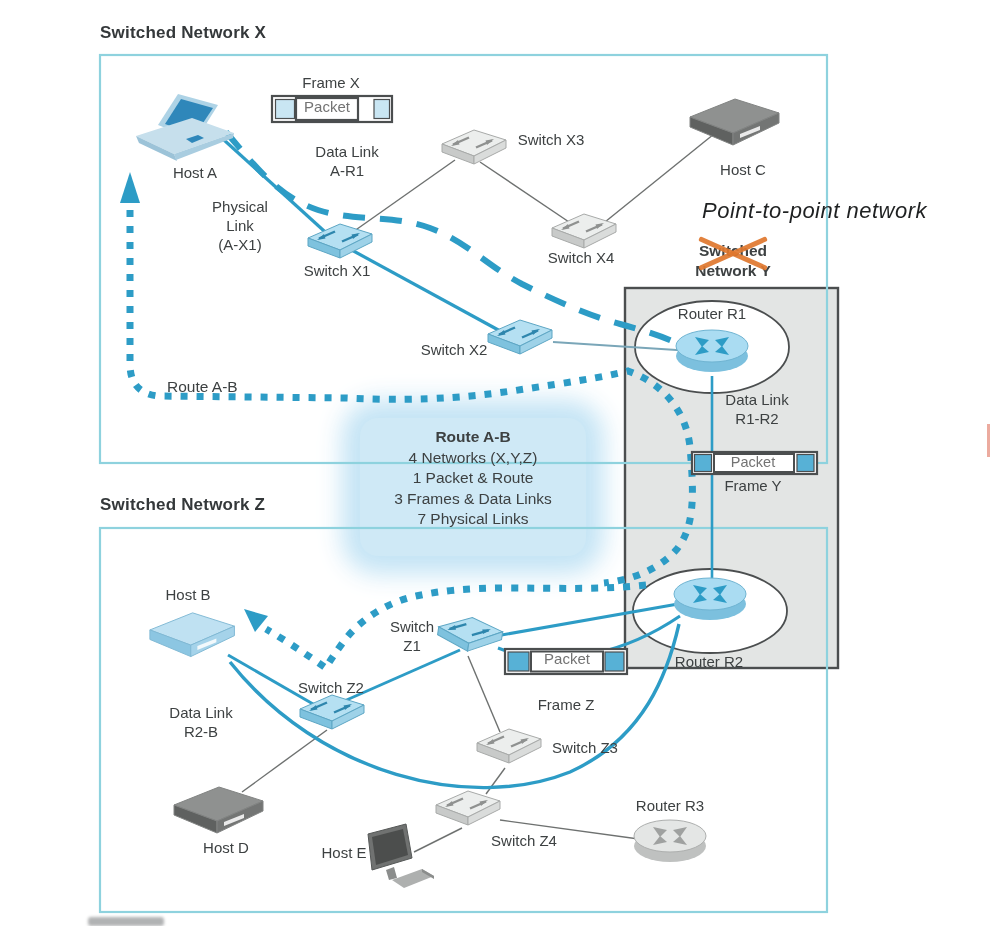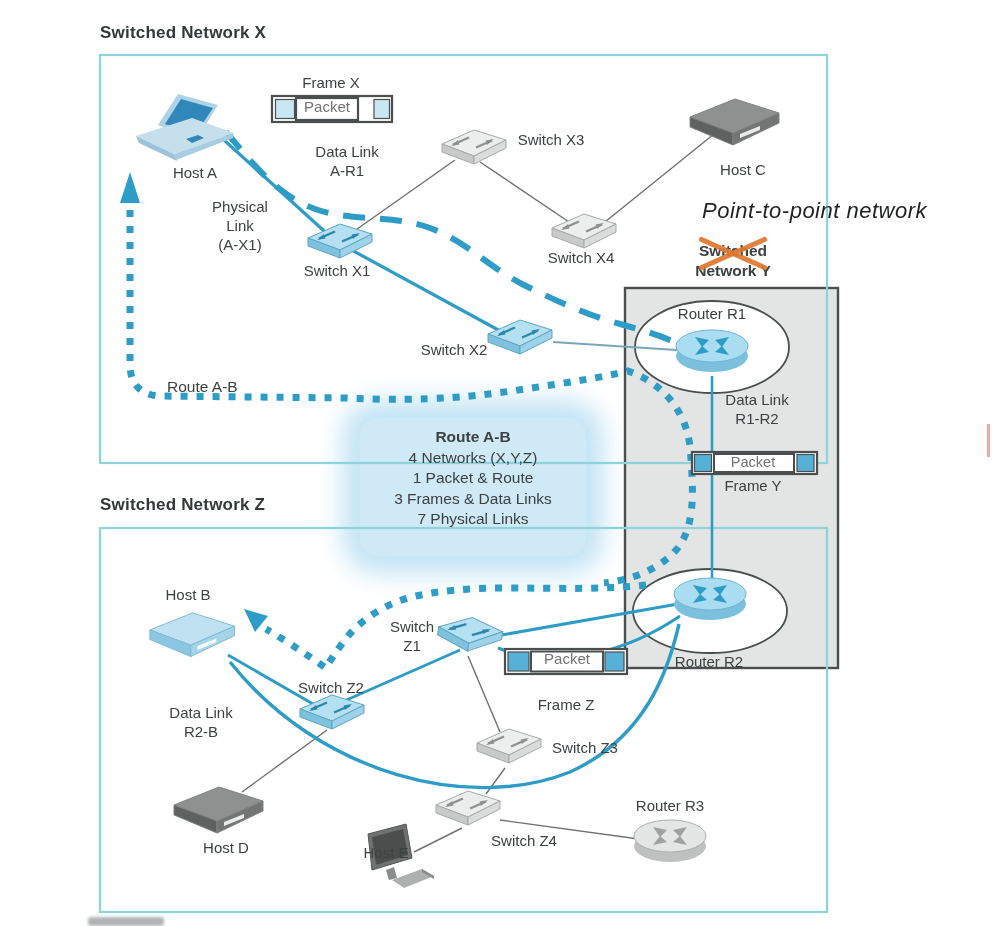--- a/index.html
+++ b/index.html
@@ -210,21 +210,21 @@
     <div class="lbl ctr packet" style="left:567px;top:650px;">Packet</div>
     <div class="lbl ctr" style="left:566px;top:696px;">Frame Z</div>
     <div class="lbl ctr" style="left:331px;top:679px;">Switch Z2</div>
     <div class="lbl ctr" style="left:201px;top:704px;">
       <div>Data Link</div>
       <div>R2-B</div>
     </div>
     <div class="lbl ctr" style="left:585px;top:739px;">Switch Z3</div>
     <div class="lbl ctr" style="left:488px;top:832px;margin-left:36px;">Switch Z4</div>
     <div class="lbl ctr" style="left:226px;top:839px;">Host D</div>
-    <div class="lbl ctr" style="left:344px;top:844px;margin-left:42px;">Host E</div>
+    <div class="lbl ctr" style="left:344px;top:844px;">Host E</div>
     <div class="lbl ctr" style="left:670px;top:797px;">Router R3</div>
   </div>
 
   <div style="position:absolute;left:698px;top:236px;width:70px;height:36px;z-index:3;">
     <div class="xbar" style="left:-2px;top:15px;transform:rotate(24deg);"></div>
     <div class="xbar" style="left:-2px;top:15px;transform:rotate(-24deg);"></div>
   </div>
 
   <div class="pinkmark"></div>
   <div class="smudge"></div>

